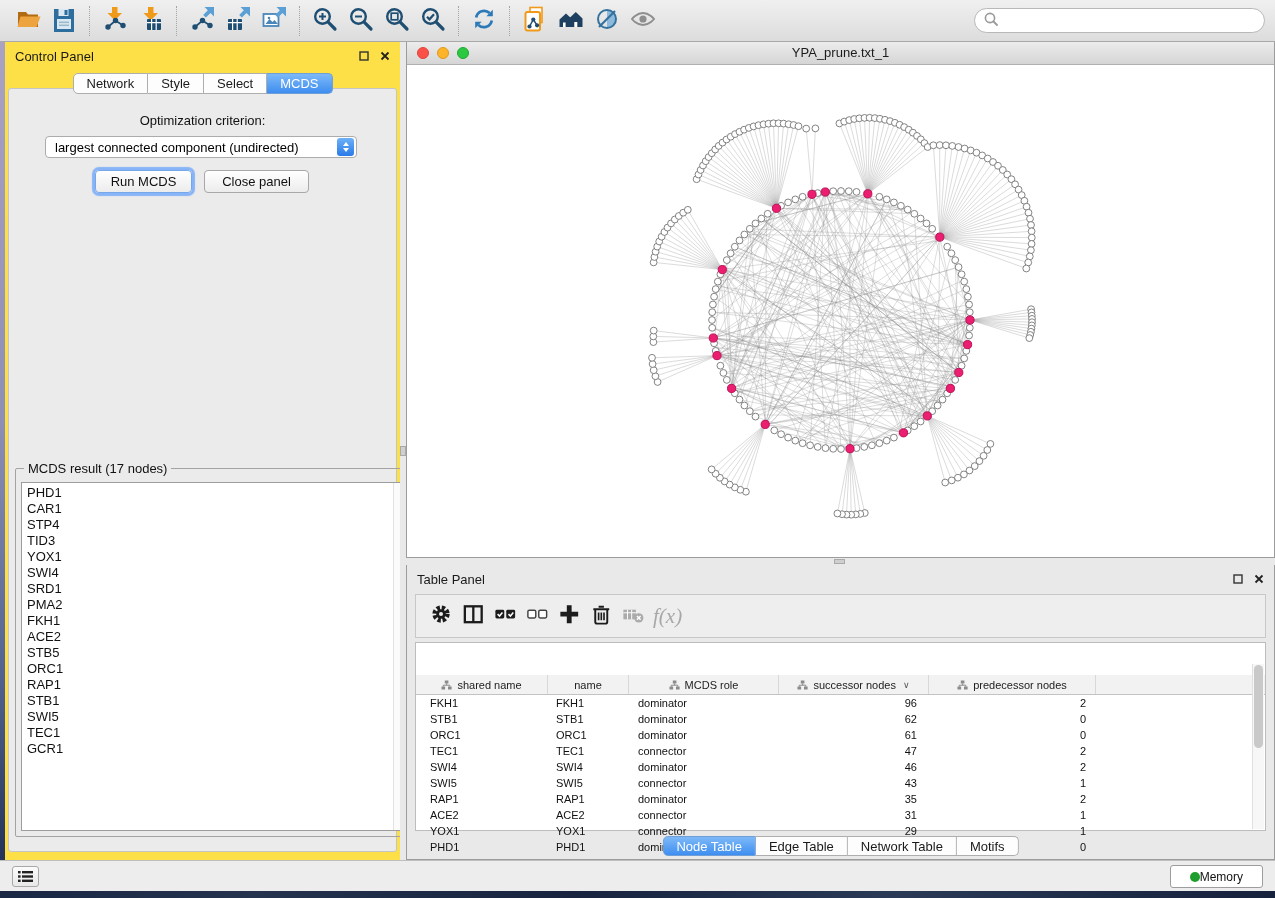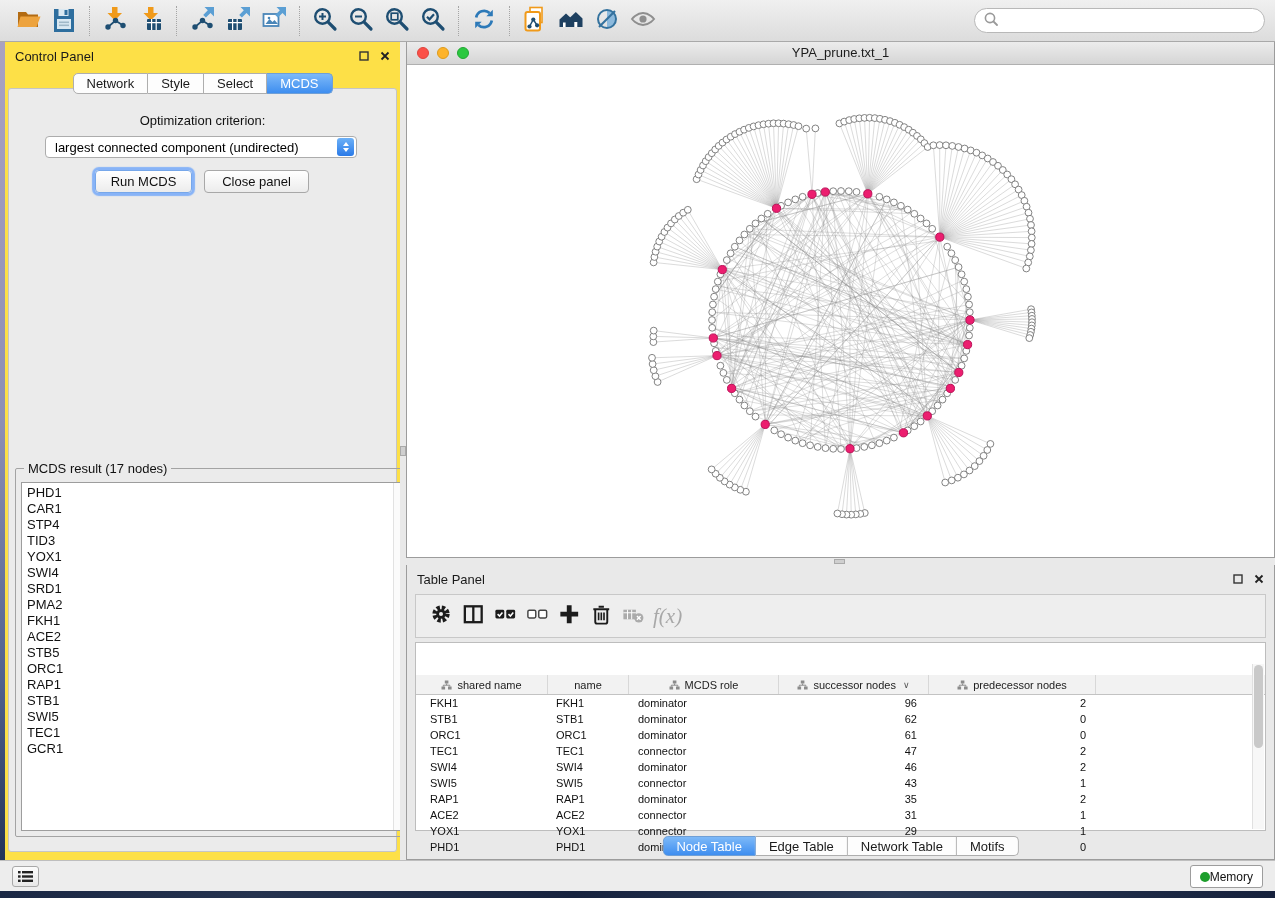--- a/index.html
+++ b/index.html
@@ -108,21 +108,21 @@
   #tp-thumb { position:absolute; left:1px; right:1px; top:1px; height:83px; background:#c9c9c9; border-radius:5px; }
 
   #tp-tabs { position:absolute; bottom:3px; left:50%; transform:translateX(-50%); display:flex; height:20px; font-size:13px; }
 
   
   #status-bar { position:absolute; left:0; top:860px; width:1275px; height:31px; background:#ededed; border-top:1px solid #bebebe; }
   #status-menu-btn { position:absolute; left:12px; top:5px; width:27px; height:21px;
     background:linear-gradient(#fcfcfc,#e8e8e8); border:1px solid #a8a8a8; border-radius:3px;
     display:flex; align-items:center; justify-content:center; }
   #status-menu-btn svg { width:15px; height:13px; }
-  #memory-btn { position:absolute; right:12px; top:4px; height:23px; padding:0 9px; background:#fff;
+  #memory-btn { position:absolute; right:12px; top:4px; height:23px; padding:0 19px; background:#fff;
     border:1px solid #9d9d9d; border-radius:3px; display:flex; align-items:center; gap:0; font-size:12px; color:#111; }
   #memory-dot { width:10px; height:10px; border-radius:50%; background:#1d9e2c; }
 </style>
 </head>
 <body>
 
 <div class="desktop-left"></div>
 <div class="desktop-bottom"></div>
 
 <div id="toolbar">

